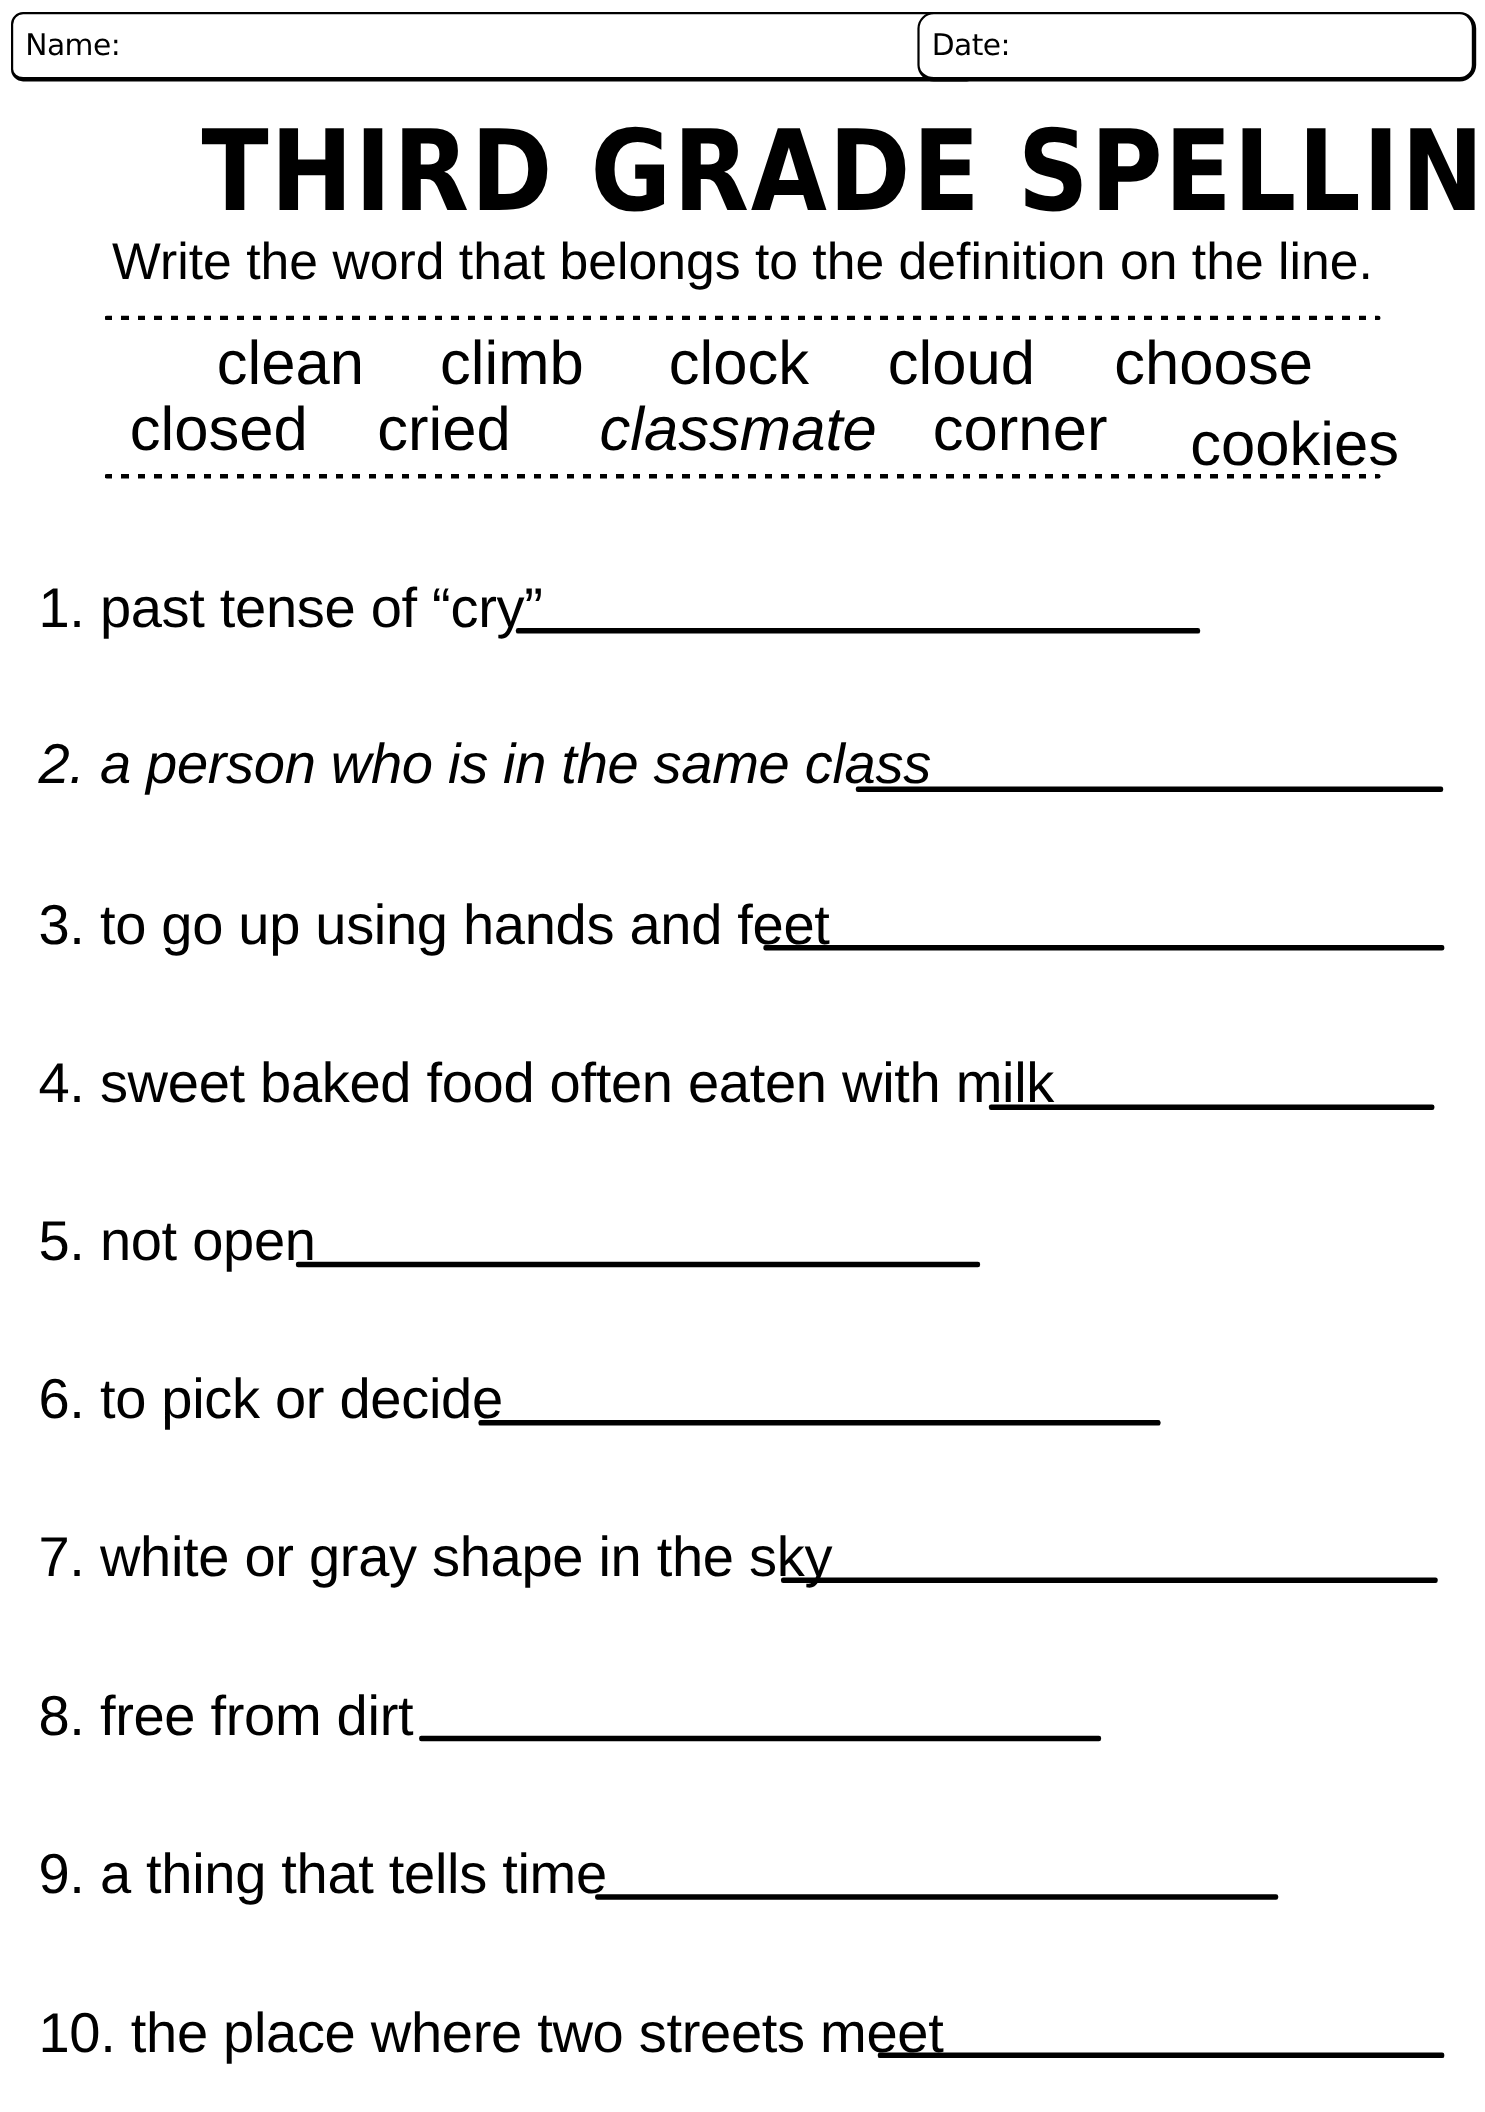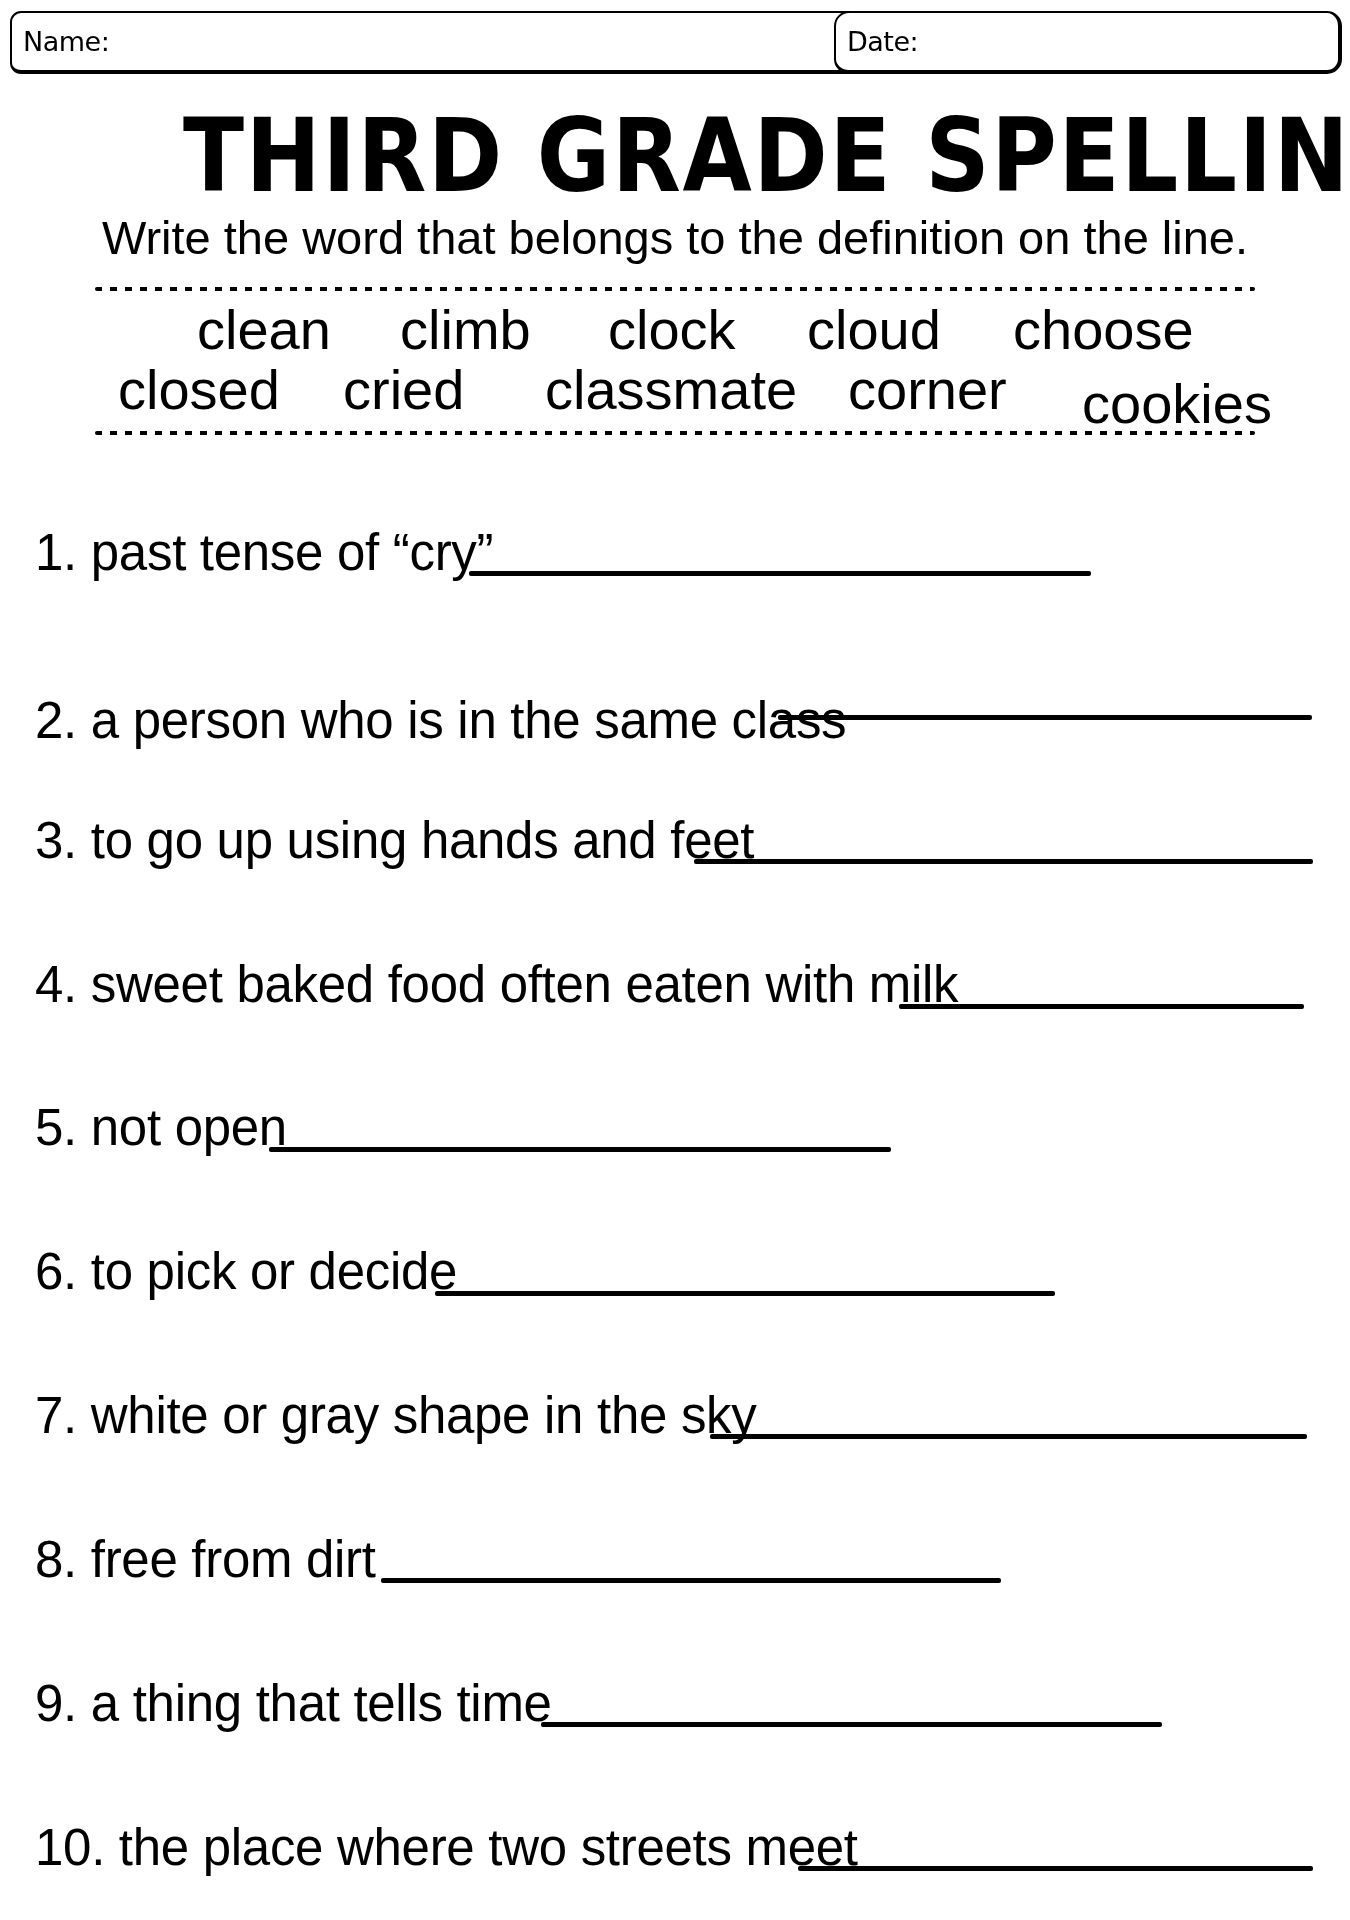--- a/index.html
+++ b/index.html
@@ -81,34 +81,34 @@
 
 <div>
   <span class="bank-word" style="left:197px; top:303px;">clean</span>
   <span class="bank-word" style="left:400px; top:303px;">climb</span>
   <span class="bank-word" style="left:608px; top:303px;">clock</span>
   <span class="bank-word" style="left:807px; top:303px;">cloud</span>
   <span class="bank-word" style="left:1013px; top:303px;text-align:right;">choose</span>
 
   <span class="bank-word" style="left:118px; top:363px;">closed</span>
   <span class="bank-word" style="left:343px; top:363px;">cried</span>
-  <span class="bank-word" style="left:545px; top:363px;">classmate</span>
+  <span class="bank-word" style="left:545px; top:363px;font-style:italic;">classmate</span>
   <span class="bank-word" style="left:848px; top:363px;">corner</span>
   <span class="bank-word" style="left:1082px; top:363px;margin-top:14px;">cookies</span>
 </div>
 
 <div class="dash-line" style="top:431px;"></div>
 
 <div>
   <div>
     <span class="question" style="top:526px;">1. past tense of “cry”</span>
     <div class="answer-line" style="top:571px; left:469px; width:622px;"></div>
   </div>
   <div>
-    <span class="question" style="top:694px;">2. a person who is in the same class</span>
+    <span class="question" style="top:668px;font-style:italic;">2. a person who is in the same class</span>
     <div class="answer-line" style="top:715px; left:778px; width:534px;"></div>
   </div>
   <div>
     <span class="question" style="top:814px;">3. to go up using hands and feet</span>
     <div class="answer-line" style="top:859px; left:694px; width:619px;"></div>
   </div>
   <div>
     <span class="question" style="top:958px;">4. sweet baked food often eaten with milk</span>
     <div class="answer-line" style="top:1004px; left:899px; width:405px;"></div>
   </div>

